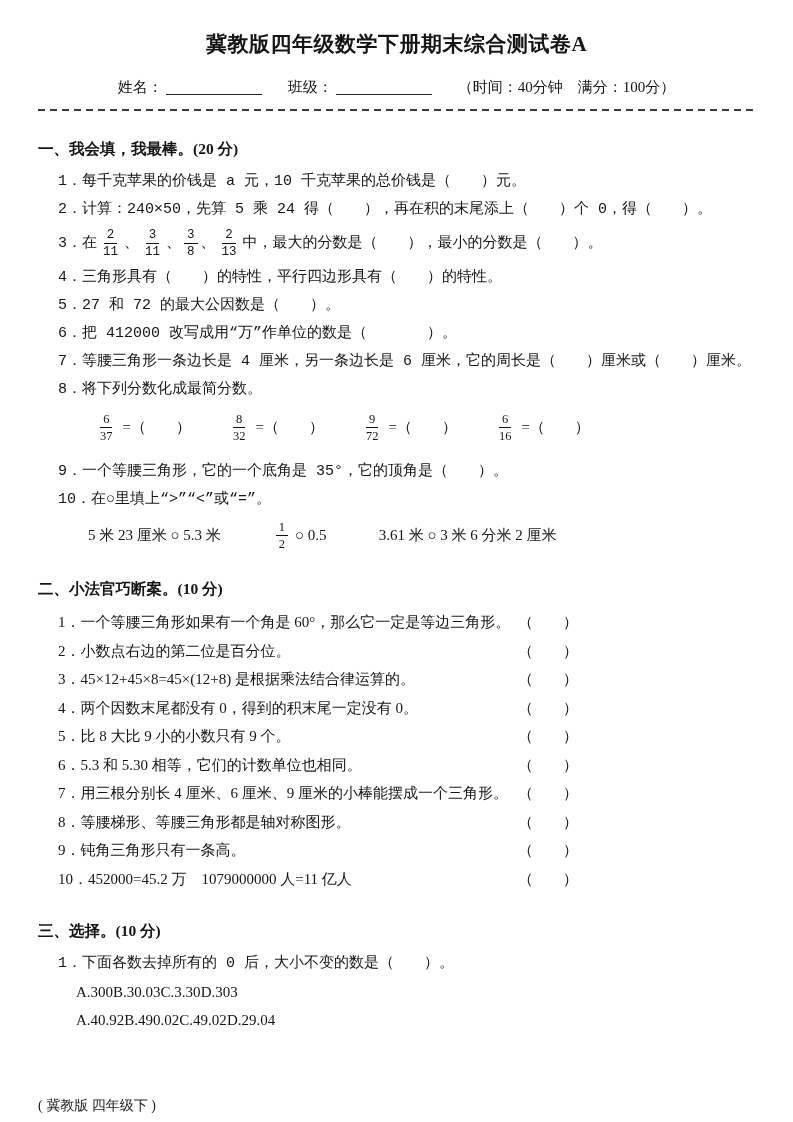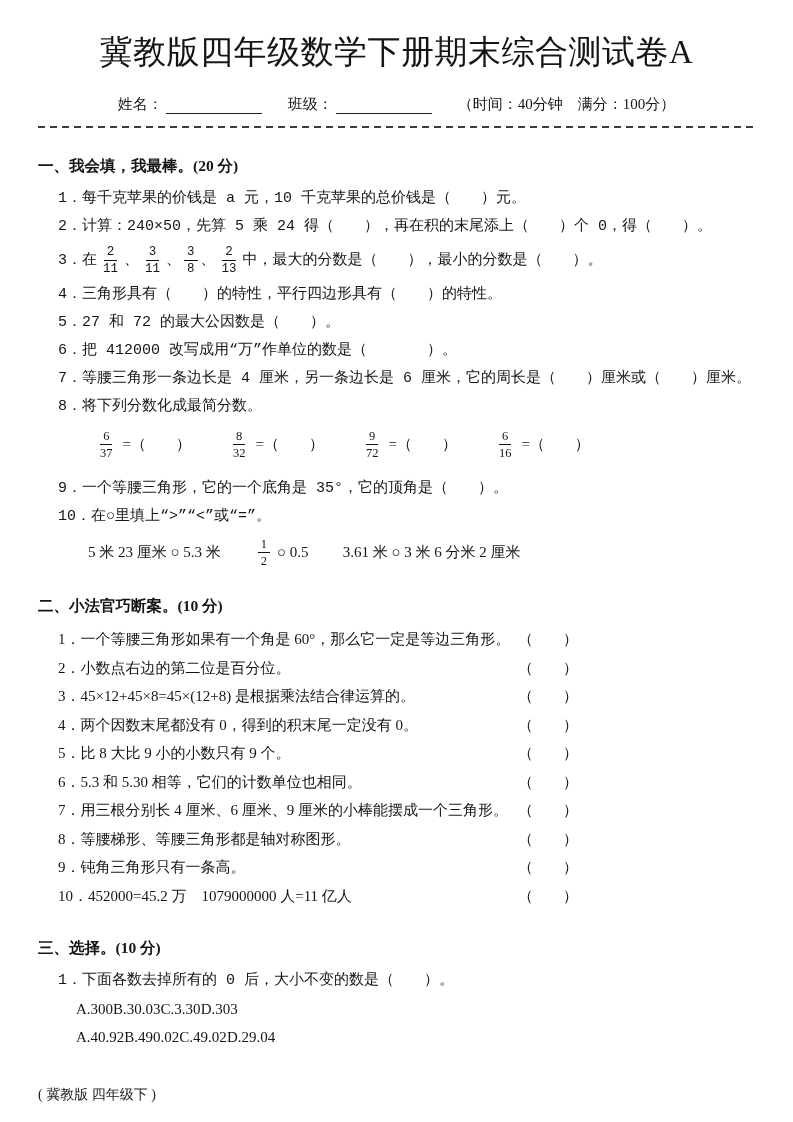--- a/index.html
+++ b/index.html
@@ -8,28 +8,28 @@
     width: 793px; height: 1122px;
     background: #ffffff;
     color: #151515;
     font-family: "Liberation Serif", "DejaVu Serif", serif;
     overflow: hidden;
   }
   .page { position: relative; width: 793px; height: 1122px; padding: 26px 38px 0; }
 
   .title {
     text-align: center;
-    font-size: 33px;
-    font-weight: 400;
+    font-size: 21px;
+    font-weight: 700;
     margin: 4px 0 20px;
     letter-spacing: 0.5px;
   }
 
   .header-row {
-    display: flex; justify-content: center; align-items: flex-end;
+    display: flex; justify-content: center; align-items: center;
     font-size: 15px; margin: 0 0 12px;
   }
   .uline {
     display: inline-block; width: 96px; height: 1em;
     border-bottom: 1.5px solid #222;
     margin: 0 26px 0 3px;
   }
 
   .dashed {
     height: 2px; margin-top: 6px;
@@ -49,31 +49,31 @@
   .frac .num { padding: 0 3px 1px; border-bottom: 1px solid #111; }
   .frac .den { padding: 1px 3px 0; text-align: right; }
 
   .frac-row {
     display: flex; align-items: center; gap: 36px;
     margin: 8px 0 14px 56px; font-size: 15px;
   }
   .fr-item { display: inline-flex; align-items: center; gap: 4px; }
 
   .comp-row {
-    display: flex; align-items: center; gap: 34px;
+    display: flex; align-items: center; gap: 52px;
     margin: 6px 0 10px 50px; font-size: 15px;
   }
   .comp-group { display: inline-flex; align-items: center; gap: 4px; }
 
   .jrow { position: relative; font-size: 15px; line-height: 28.5px; margin-left: 20px; padding-right: 250px; white-space: nowrap; }
   .jbracket { position: absolute; left: 460px; top: 0; }
 
   .opts { display: flex; font-size: 15px; line-height: 28px; margin-left: 38px; }
 
-  .footer { position: absolute; left: 38px; bottom: 18px; font-size: 14px; color: #222; }
+  .footer { position: absolute; left: 38px; bottom: 7px; font-size: 14px; color: #222; }
 </style>
 </head>
 <body>
 
 <div class="page">
 
   <div class="title">冀教版四年级数学下册期末综合测试卷A</div>
 
   <div class="header-row">
     <span>姓名：</span>

